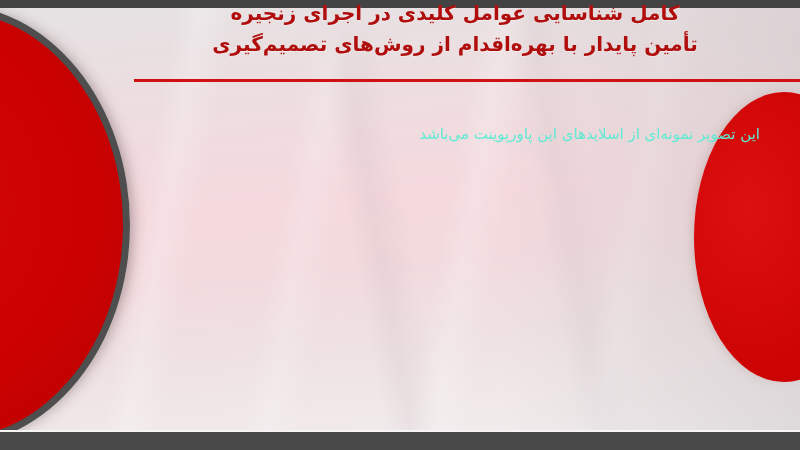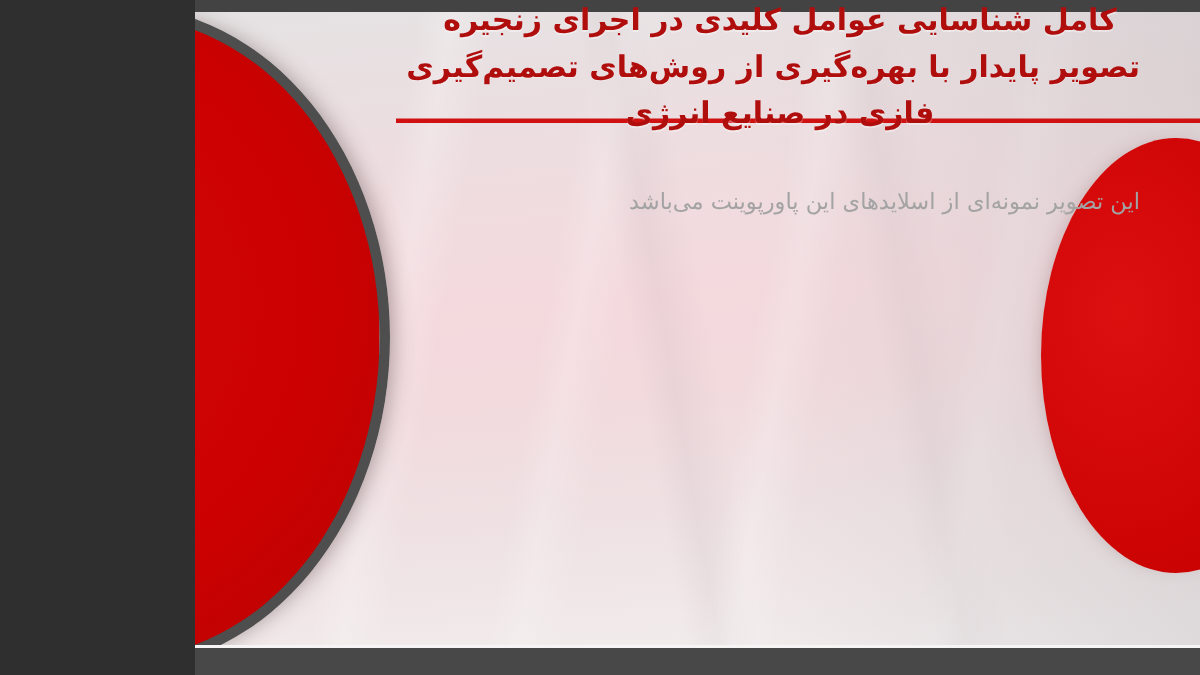--- a/index.html
+++ b/index.html
@@ -2,21 +2,21 @@
 <html lang="fa" dir="rtl"><head>
 <meta charset="utf-8">
 <style>
   html, body {
     margin: 0;
     padding: 0;
     background: #2f2f2f;
   }
   #slide {
     position: relative;
-    width: 670px;
+    width: 800px;
     height: 450px;
     overflow: hidden;
     font-family: "DejaVu Sans", "Liberation Sans", sans-serif;
     background: #3f3f3f;
   }
 
   
   .bg-base {
     position: absolute;
     left: 0; right: 0;
@@ -140,21 +140,21 @@
   .body-block {
     position: absolute;
     top: 120px;
     right: 40px;
     left: 140px;
     direction: rtl;
     text-align: right;
     z-index: 5;
   }
   .body-line {
-    color: #a3a3a3;
+    color: #5eead4;
     font-size: 15px;
     line-height: 29px;
     white-space: nowrap;
   }
 </style>
 </head>
 <body>
 
 <div id="slide">
 
@@ -166,21 +166,20 @@
   <div class="lens-left"></div>
   <div class="lens-right"></div>
 
   <div class="bar-top"></div>
   <div class="bar-bottom"></div>
 
   <div class="rule"></div>
 
   <div class="title-block">
     <div class="title-line">کامل شناسایی عوامل کلیدی در اجرای زنجیره</div>
-    <div class="title-line">تصویر پایدار با بهره‌گیری از روش‌های تصمیم‌گیری</div>
-    <div class="title-line">فازی در صنایع انرژی</div>
+    <div class="title-line">تأمین پایدار با بهره‌اقدام از روش‌های تصمیم‌گیری</div>
   </div>
 
   <div class="body-block">
     <div class="body-line">این تصویر نمونه‌ای از اسلایدهای این پاورپوینت می‌باشد</div>
   </div>
 
 </div>
 
 </body></html>

